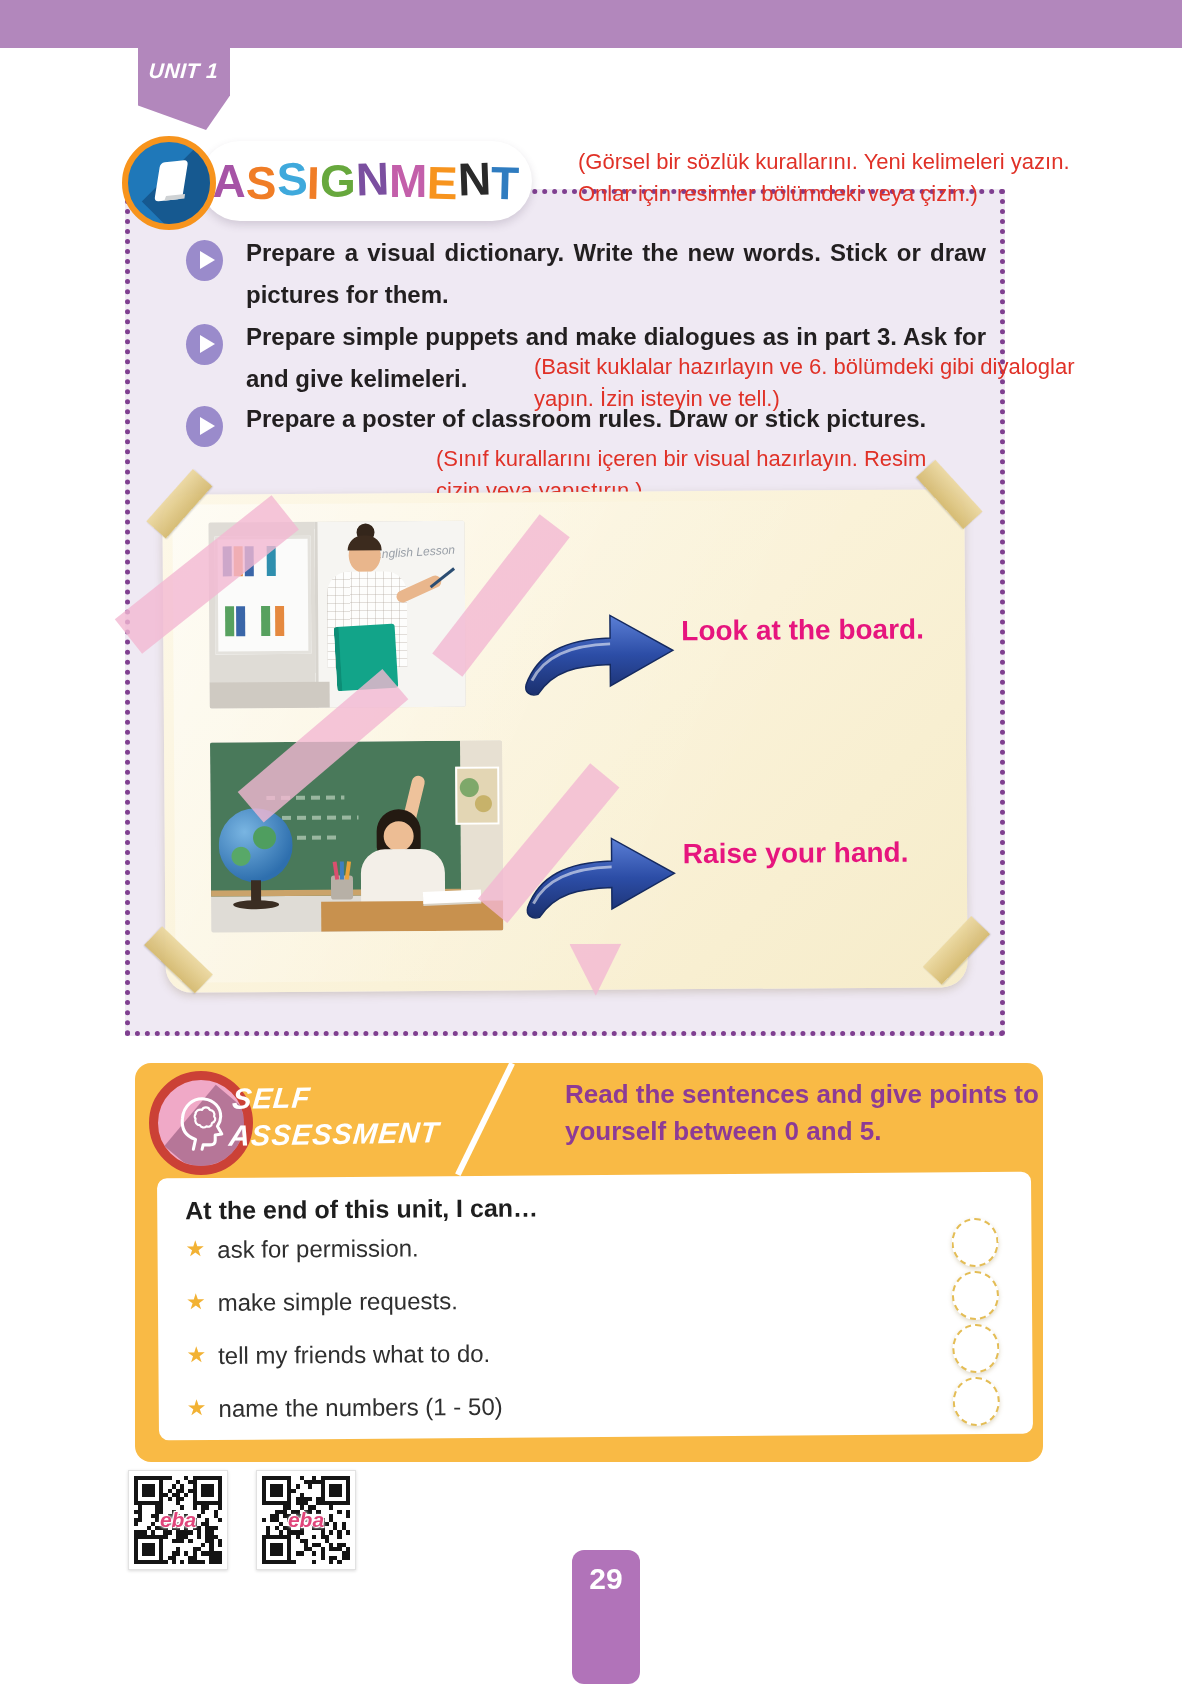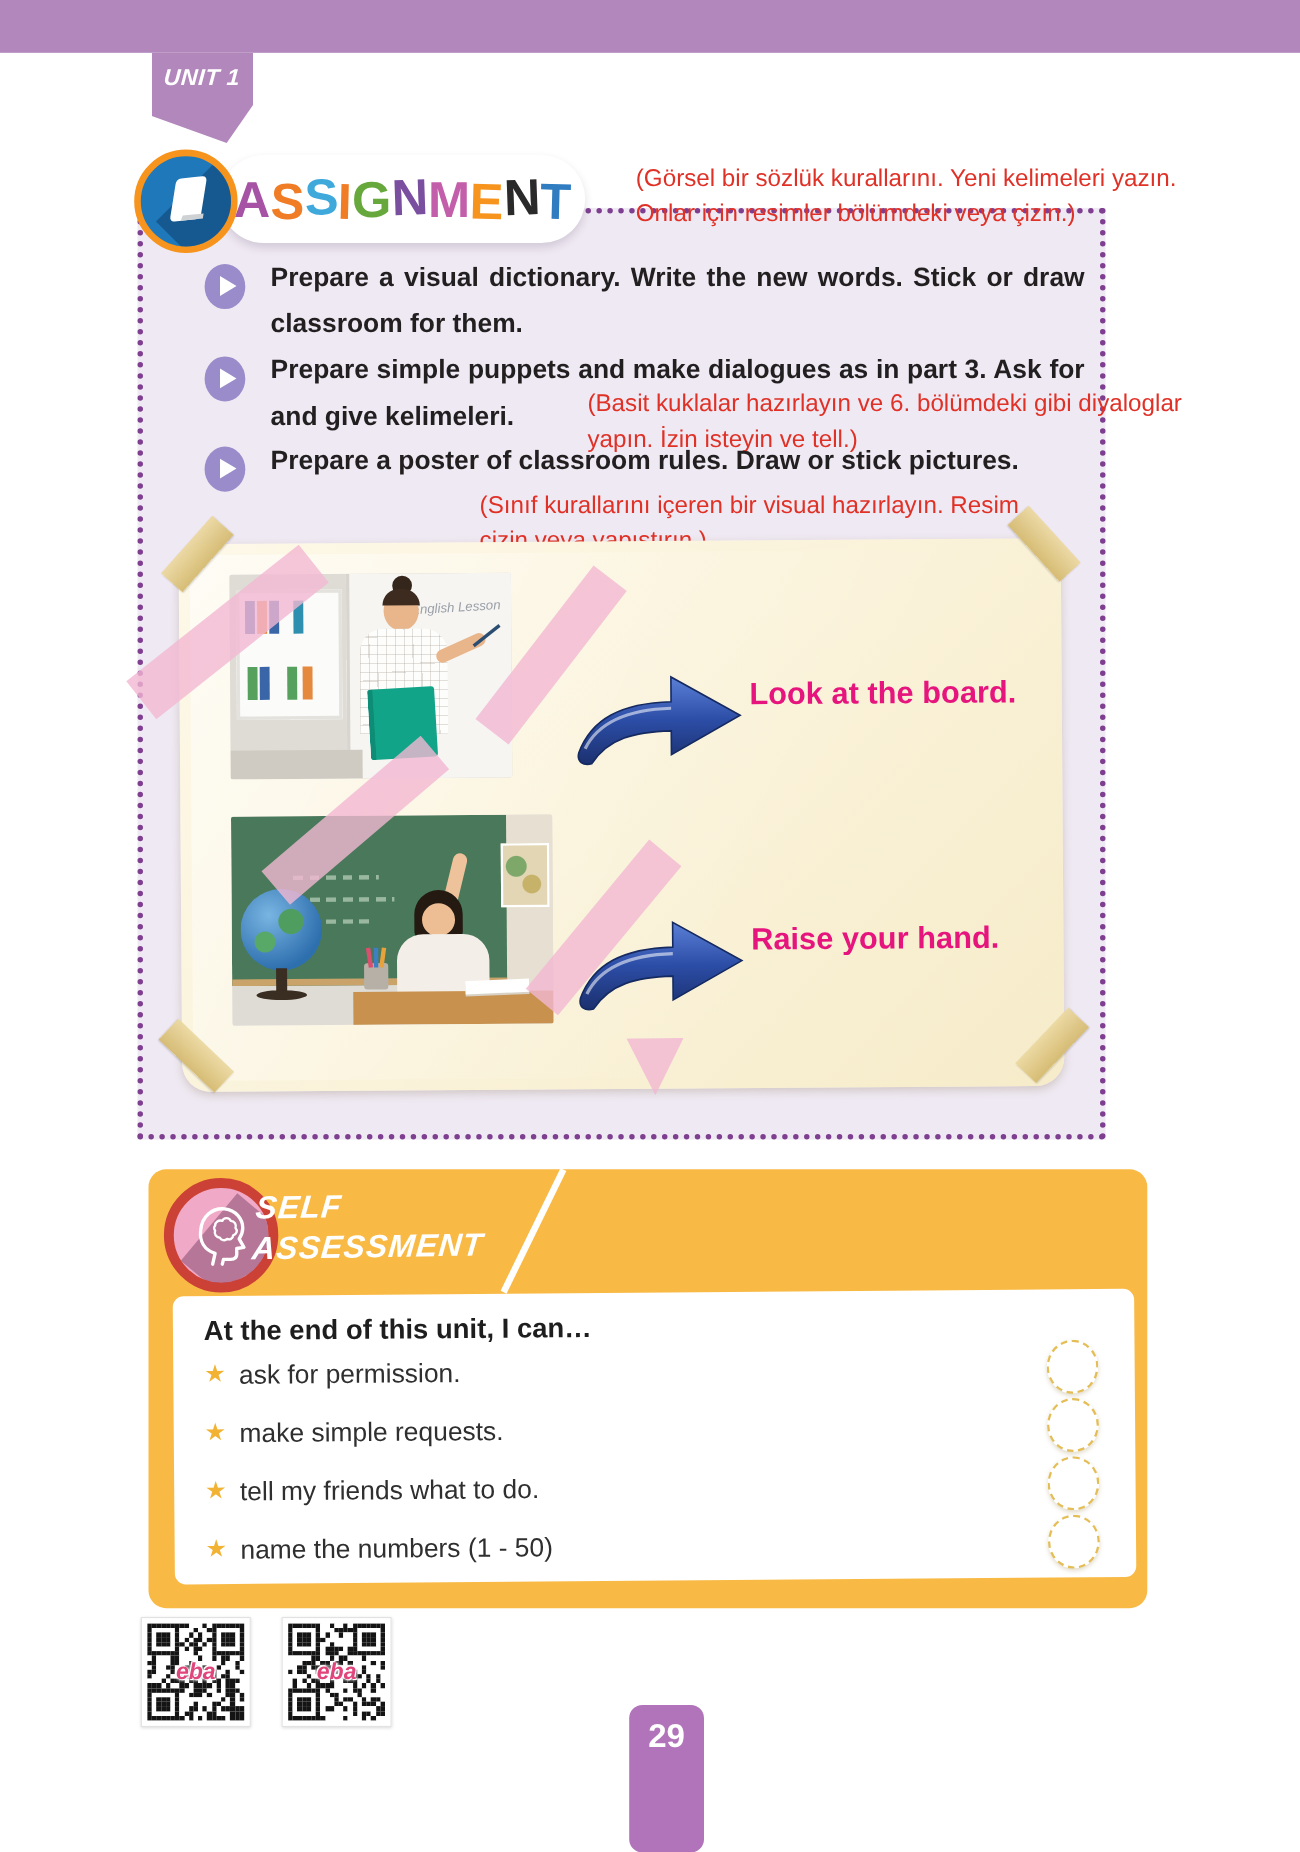--- a/index.html
+++ b/index.html
@@ -143,21 +143,21 @@
     <path d="M31 7h8c2.5 0 3.6 1.8 3 4l-7 26c-.6 2.2-2.5 4-5 4H13c-2.5 0-3.6-1.8-3-4l7-26c.6-2.2 2.5-4 5-4z" fill="#fff"></path>
     <path d="M20 37h17l-1 4H18z" fill="#cfd2d4"></path>
   </svg>
 </div>
 
 <div class="abs rednote" style="left:578px;top:146px;">(Görsel bir sözlük kurallarını. Yeni kelimeleri yazın.</div>
 <div class="abs rednote" style="left:578px;top:178px;">Onlar için resimler bölümdeki veya çizin.)</div>
 
 <div class="abs play" style="left:186px;top:240px;"></div>
 <div class="abs taskline justify" style="left:246px;top:239px;">Prepare a visual dictionary. Write the new words. Stick or draw</div>
-<div class="abs taskline" style="left:246px;top:281px;">classroom for them.</div>
+<div class="abs taskline" style="left:246px;top:281px;">pictures for them.</div>
 
 <div class="abs play" style="left:186px;top:324px;"></div>
 <div class="abs taskline justify" style="left:246px;top:323px;">Prepare simple puppets and make dialogues as in part 3. Ask for</div>
 <div class="abs taskline" style="left:246px;top:365px;">and give kelimeleri.</div>
 <div class="abs rednote" style="left:534px;top:351px;">(Basit kuklalar hazırlayın ve 6. bölümdeki gibi diyaloglar</div>
 <div class="abs rednote" style="left:534px;top:383px;">yapın. İzin isteyin ve tell.)</div>
 
 <div class="abs play" style="left:186px;top:406px;"></div>
 <div class="abs taskline" style="left:246px;top:405px;">Prepare a poster of classroom rules. Draw or stick pictures.</div>
 <div class="abs rednote" style="left:436px;top:443px;">(Sınıf kurallarını içeren bir visual hazırlayın. Resim</div>
@@ -258,20 +258,22 @@
         <path d="M25 56l2-9c-9-3-13-10-12-19C16 16 25 9 35 10c9 1 15 8 15 16 0 4-1 6-3 9l4 7-6 1v5c0 3-2 4-5 4h-6l-1 4"></path>
         <path d="M27 24c0-3 3-5 6-4 1-3 6-3 7 0 3 0 5 3 4 6 2 2 1 5-2 6 0 3-3 4-5 3-2 2-5 1-6-1-3 0-5-3-4-6-1-1-1-3 0-4z" stroke-width="2"></path>
       </g>
     </svg>
   </div>
   <div id="satitle">
     <div>SELF</div>
     <div>ASSESSMENT</div>
   </div>
   <div id="saslash"></div>
+  <div class="instr" style="top:16px;">Read the sentences and give points to</div>
+  <div class="instr" style="top:53px;">yourself between 0 and 5.</div>
 
   <div id="sapanel">
     <div id="prompt">At the end of this unit, I can…</div>
     <div class="sarow" style="top:58px;">
       <span class="star">★</span><span class="itemtext">ask for permission.</span>
     </div>
     <div class="sarow" style="top:111px;">
       <span class="star">★</span><span class="itemtext">make simple requests.</span>
     </div>
     <div class="sarow" style="top:164px;">

